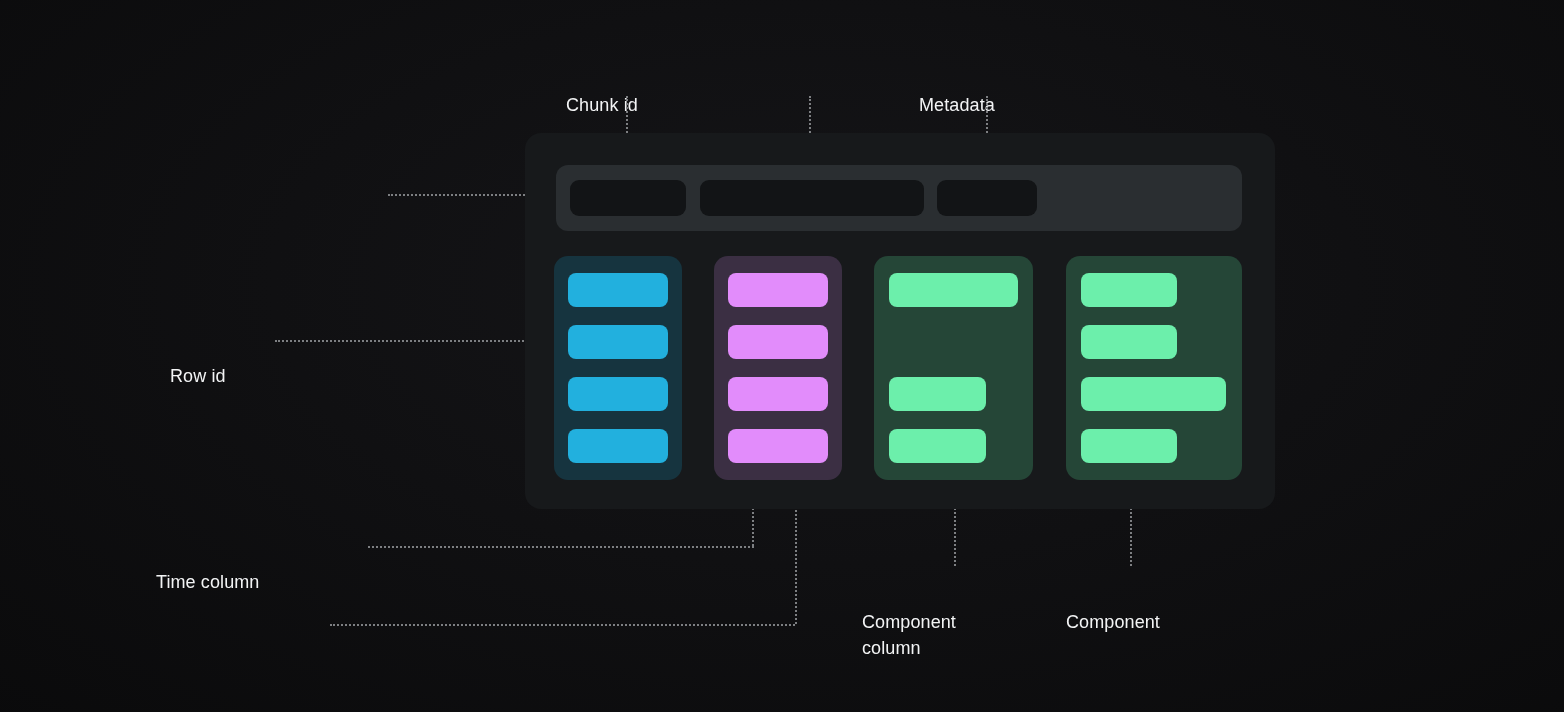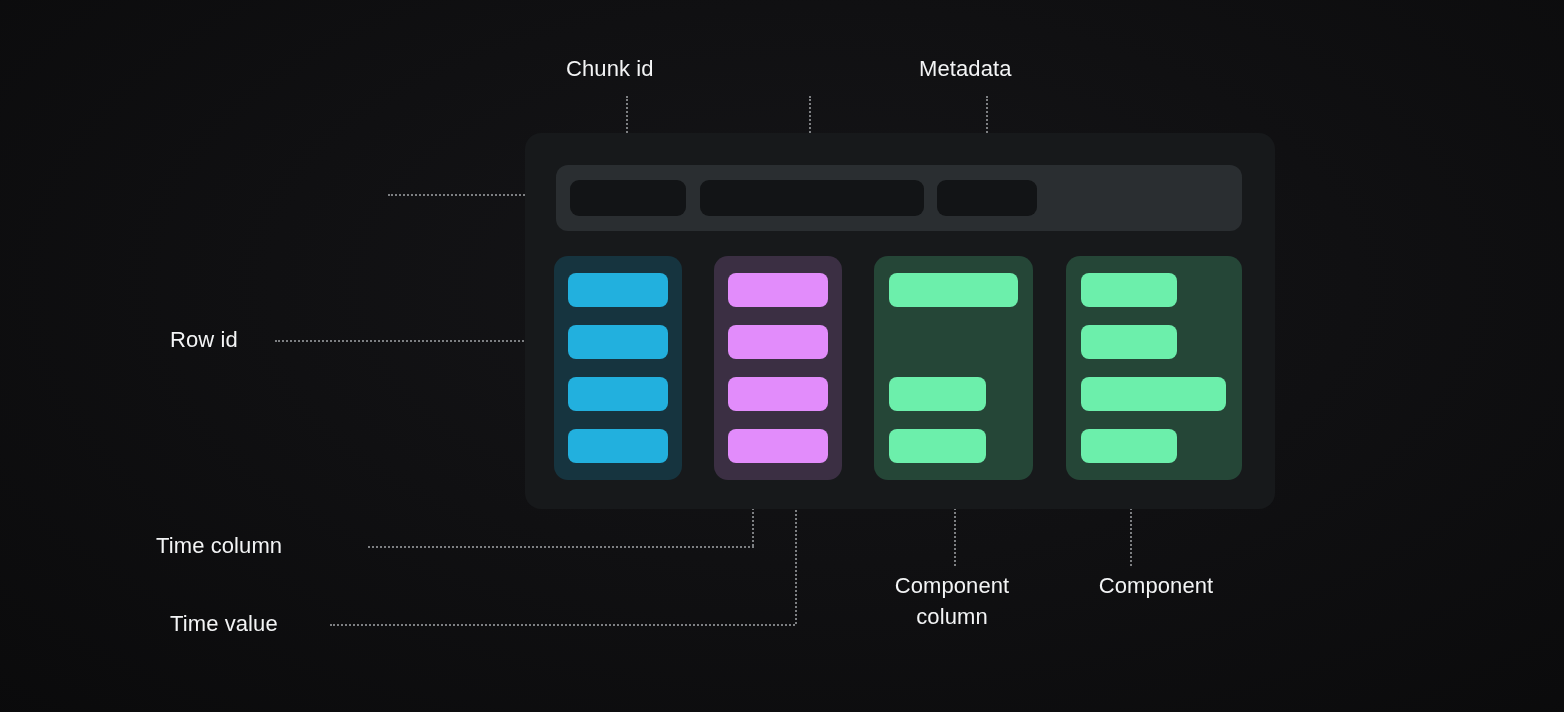--- a/index.html
+++ b/index.html
@@ -31,27 +31,28 @@
   }
   .leader.v {
     border-left: 2px dotted #7d7f82;
     width: 0;
   }
 
   
   .label {
     position: absolute;
     color: #f3f4f5;
-    font-size: 22px;
+    font-size: 18px;
     font-weight: 400;
     letter-spacing: 0.1px;
     white-space: nowrap;
     line-height: 1.42;
+    margin-top: 40px;
   }
-  .label.center { text-align: center; white-space: normal; }
+  .label.center { white-space: normal; }
 
   
   #chunk {
     position: absolute;
     left: 525px;
     top: 133px;
     width: 750px;
     height: 376px;
     background: #17191b;
     border-radius: 16px;
@@ -127,21 +128,20 @@
 
   <div class="leader h" style="left:388px; top:194px; width:168px;"></div>
 
   <div class="label" style="left:170px; top:324px;">Row id</div>
   <div class="leader h" style="left:275px; top:340px; width:293px;"></div>
 
   <div class="label" style="left:156px; top:530px;">Time column</div>
   <div class="leader h" style="left:368px; top:546px; width:386px;"></div>
   <div class="leader v" style="left:752px; top:480px; height:66px;"></div>
 
-  <div class="label" style="left:170px; top:608px;">Time value</div>
   <div class="leader h" style="left:330px; top:624px; width:465px;"></div>
   <div class="leader v" style="left:795px; top:455px; height:169px;"></div>
 
   <div class="label center" style="left:862px; top:570px; width:180px;">
     <div>Component</div>
     <div>column</div>
   </div>
   <div class="leader v" style="left:954px; top:480px; height:86px;"></div>
 
   <div class="label center" style="left:1066px; top:570px; width:180px;">

